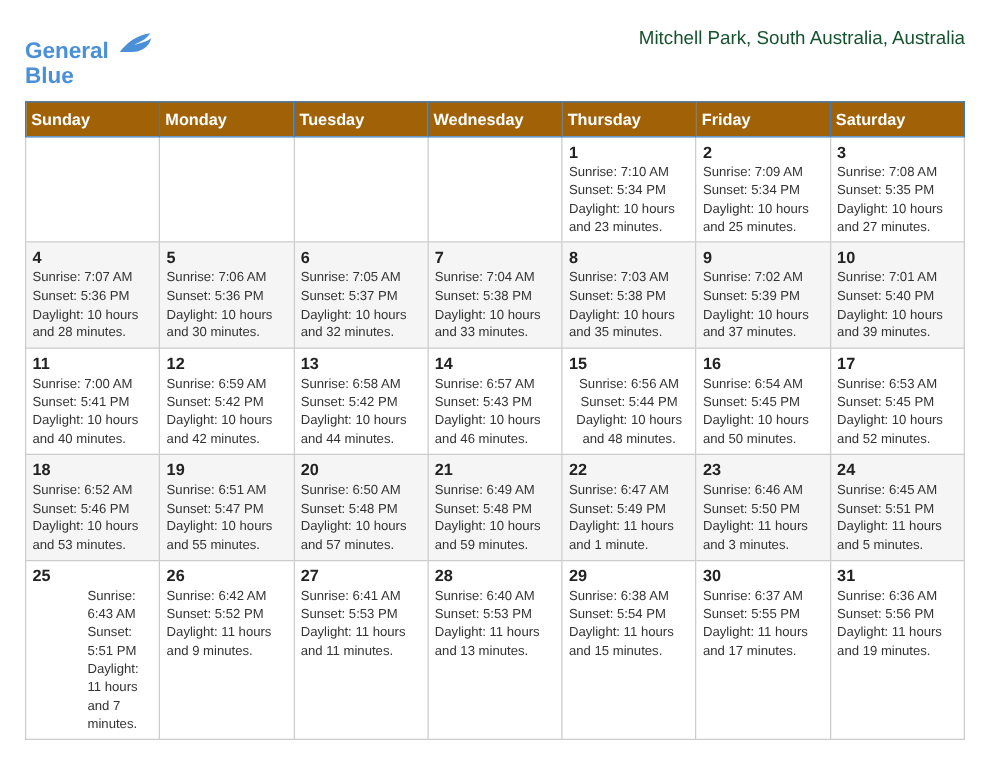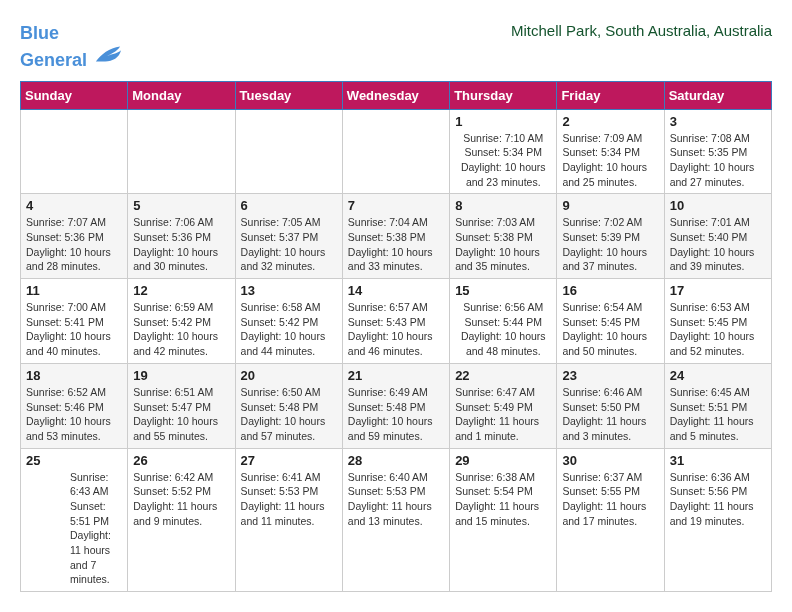--- a/index.html
+++ b/index.html
@@ -47,21 +47,21 @@
       font-size: 15px;
       color: #14532d;
       margin-top: 2px;
     }
     .calendar {
       width: 100%;
       border-collapse: collapse;
       font-size: 11px;
     }
     .calendar th {
-      background: #be185d;
+      background: #a16207;
       color: #fff;
       padding: 6px 4px;
       text-align: left;
       font-size: 13px;
       font-weight: bold;
       border: 1px solid #3a7bbf;
     }
     .calendar td {
       border: 1px solid #ccc;
       vertical-align: top;
@@ -88,27 +88,27 @@
     .empty-cell {
       background: #fff !important;
     }
   </style>
 </head>
 <body>
 
 <div class="header">
   <div class="logo">
     <div>
-      <div class="logo-text" style="color:#4a90d9;">Blue</div>
       <div class="logo-text">
         <span>General</span>
         <svg class="logo-bird" viewBox="0 0 30 22">
           <path d="M2 18 C8 10, 16 4, 28 2 C24 8, 18 10, 14 12 C20 10, 26 9, 29 6 C27 14, 20 18, 12 18 Z" fill="#4a90d9"></path>
         </svg>
       </div>
+      <div class="logo-text" style="color:#4a90d9;">Blue</div>
     </div>
   </div>
   <div class="title-block">
     <div class="subtitle">Mitchell Park, South Australia, Australia</div>
   </div>
 </div>
 
 <table class="calendar">
   <thead>
     <tr>
@@ -122,21 +122,21 @@
       </tr>
   </thead>
   <tbody id="calendar-body">
   <tr>
         <td class="empty-cell"></td>
         <td class="empty-cell"></td>
         <td class="empty-cell"></td>
         <td class="empty-cell"></td>
         <td>
           <span class="day-num">1</span>
-          <div class="day-info" style="white-space: pre-line; text-align: center;">Sunrise: 7:10 AM
+          <div class="day-info" style="white-space: pre-line;">Sunrise: 7:10 AM
 Sunset: 5:34 PM
 Daylight: 10 hours
 and 23 minutes.</div>
         </td>
         <td>
           <span class="day-num">2</span>
           <div class="day-info" style="white-space: pre-line;">Sunrise: 7:09 AM
 Sunset: 5:34 PM
 Daylight: 10 hours
 and 25 minutes.</div>

